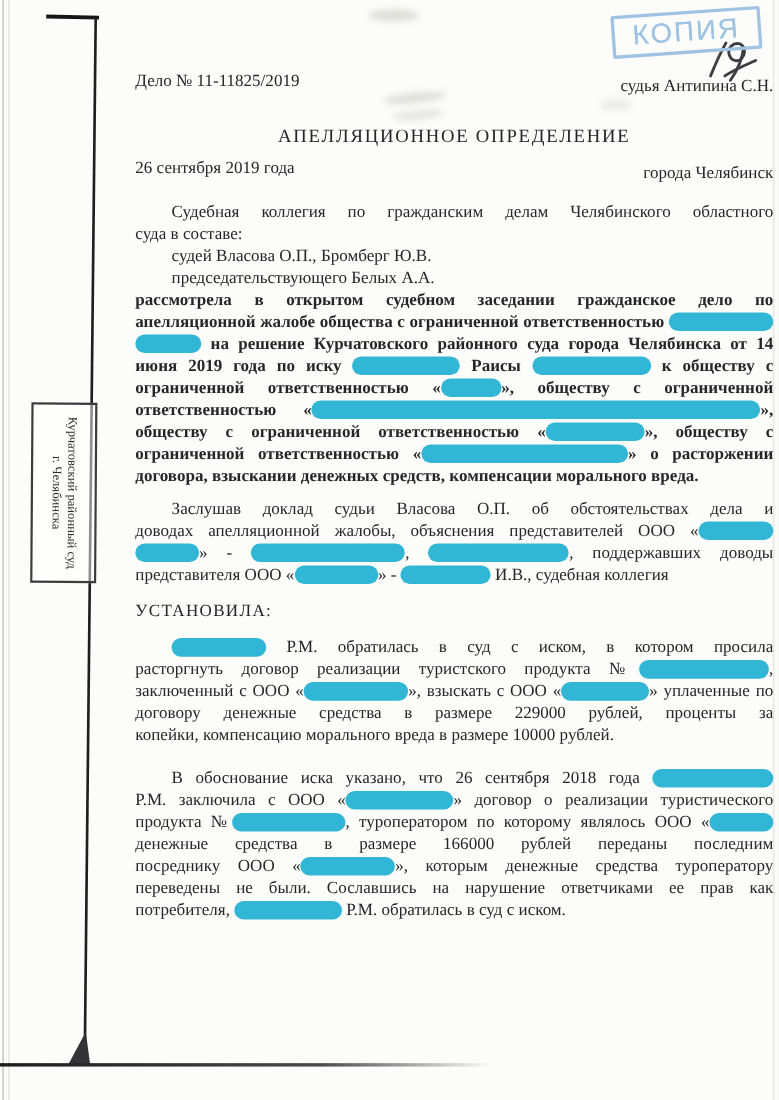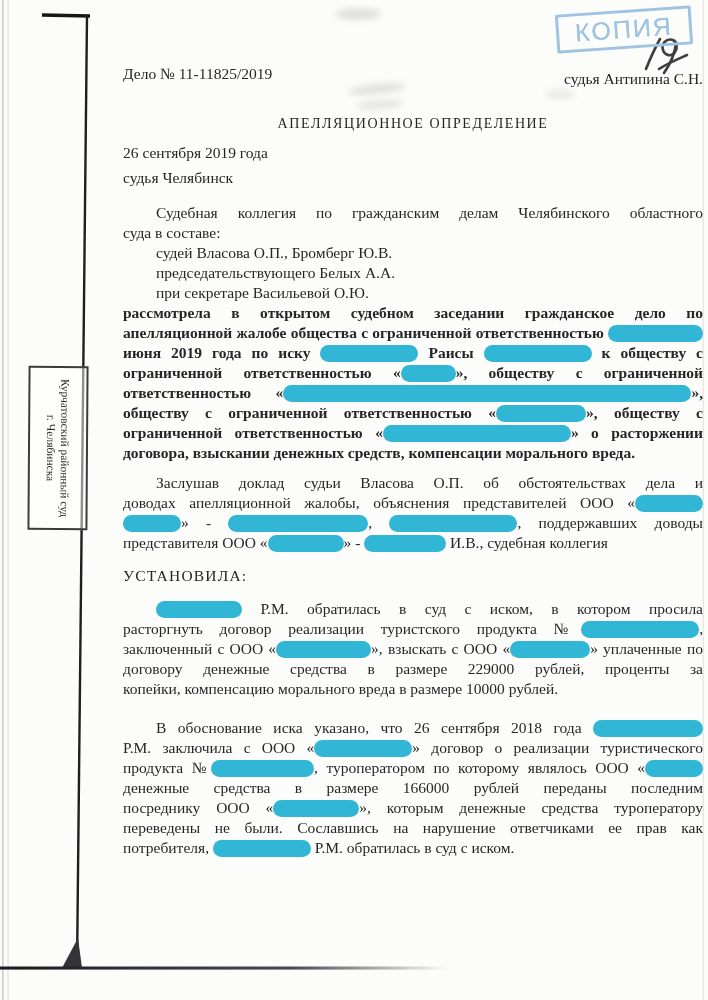--- a/index.html
+++ b/index.html
@@ -8,22 +8,22 @@
     background:#fcfcfa;overflow:hidden;
     font-family:"Liberation Serif","DejaVu Serif",serif;
     color:#26262a;
   }
   svg.scanlines{position:absolute;left:0;top:0;pointer-events:none;}
 
   
   .doc-text{position:absolute;left:123px;top:64px;width:580px;font-size:15.5px;line-height:20px;}
   .hrow{display:flex;justify-content:space-between;align-items:baseline;}
   .skew-down{position:relative;top:5px;}
-  .title{margin-top:30px;text-align:center;letter-spacing:1.6px;font-size:14px;}
-  .daterow{margin-top:9px;flex-direction:column;}
+  .title{margin-top:30px;text-align:center;letter-spacing:1.6px;font-size:17px;}
+  .daterow{margin-top:9px;}
   .para{margin:0;}
   .para.center{text-align:center;letter-spacing:1.2px;}
   .tline{text-align:justify;min-height:20px;}
   .tline.jl{text-align-last:justify;}
   .tline.ind{text-indent:33px;}
   .redact{
     display:inline-block;height:17px;border-radius:9px;
     background:var(--redaction,#31b7d5);
     vertical-align:-4px;
   }
@@ -104,33 +104,33 @@
   </div>
 
   <div class="doc-text">
     <div class="hrow">
       <span>Дело № 11-11825/2019</span>
       <span class="skew-down">судья Антипина С.Н.</span>
     </div>
     <div class="title">АПЕЛЛЯЦИОННОЕ ОПРЕДЕЛЕНИЕ</div>
     <div class="hrow daterow">
       <span>26 сентября 2019 года</span>
-      <span class="skew-down">судья Челябинск</span>
+      <span class="skew-down">города Челябинск</span>
     </div>
     <div>
         <div class="para" style="margin-top: 20px;">
           <div class="tline jl ind">Судебная коллегия по гражданским делам Челябинского областного</div>
           <div class="tline">суда в составе:</div>
           <div class="tline ind">судей Власова О.П., Бромберг Ю.В.</div>
           <div class="tline ind">председательствующего Белых А.А.</div>
-          <div class="tline ind">при секретаре Васильевой О.Ю.</div>
         </div>
         <div class="para" style="margin-top: 0px; font-weight: bold;">
           <div class="tline jl">рассмотрела в открытом судебном заседании гражданское дело по</div>
           <div class="tline jl">апелляционной жалобе общества с ограниченной ответственностью <span class="redact" style="width: 95px;"></span></div>
+          <div class="tline jl"><span class="redact" style="width: 60px;"></span> на решение Курчатовского районного суда города Челябинска от 14</div>
           <div class="tline jl">июня 2019 года по иску <span class="redact" style="width: 98px;"></span> Раисы <span class="redact" style="width: 108px;"></span> к обществу с</div>
           <div class="tline jl">ограниченной ответственностью «<span class="redact" style="width: 55px;"></span>», обществу с ограниченной</div>
           <div class="tline jl">ответственностью «<span class="redact" style="width: 408px;"></span>»,</div>
           <div class="tline jl">обществу с ограниченной ответственностью «<span class="redact" style="width: 90px;"></span>», обществу с</div>
           <div class="tline jl">ограниченной ответственностью «<span class="redact" style="width: 188px;"></span>» о расторжении</div>
           <div class="tline">договора, взыскании денежных средств, компенсации морального вреда.</div>
         </div>
         <div class="para" style="margin-top: 10px;">
           <div class="tline jl ind">Заслушав доклад судьи Власова О.П. об обстоятельствах дела и</div>
           <div class="tline jl">доводах апелляционной жалобы, объяснения представителей ООО «<span class="redact" style="width: 68px;"></span></div>

